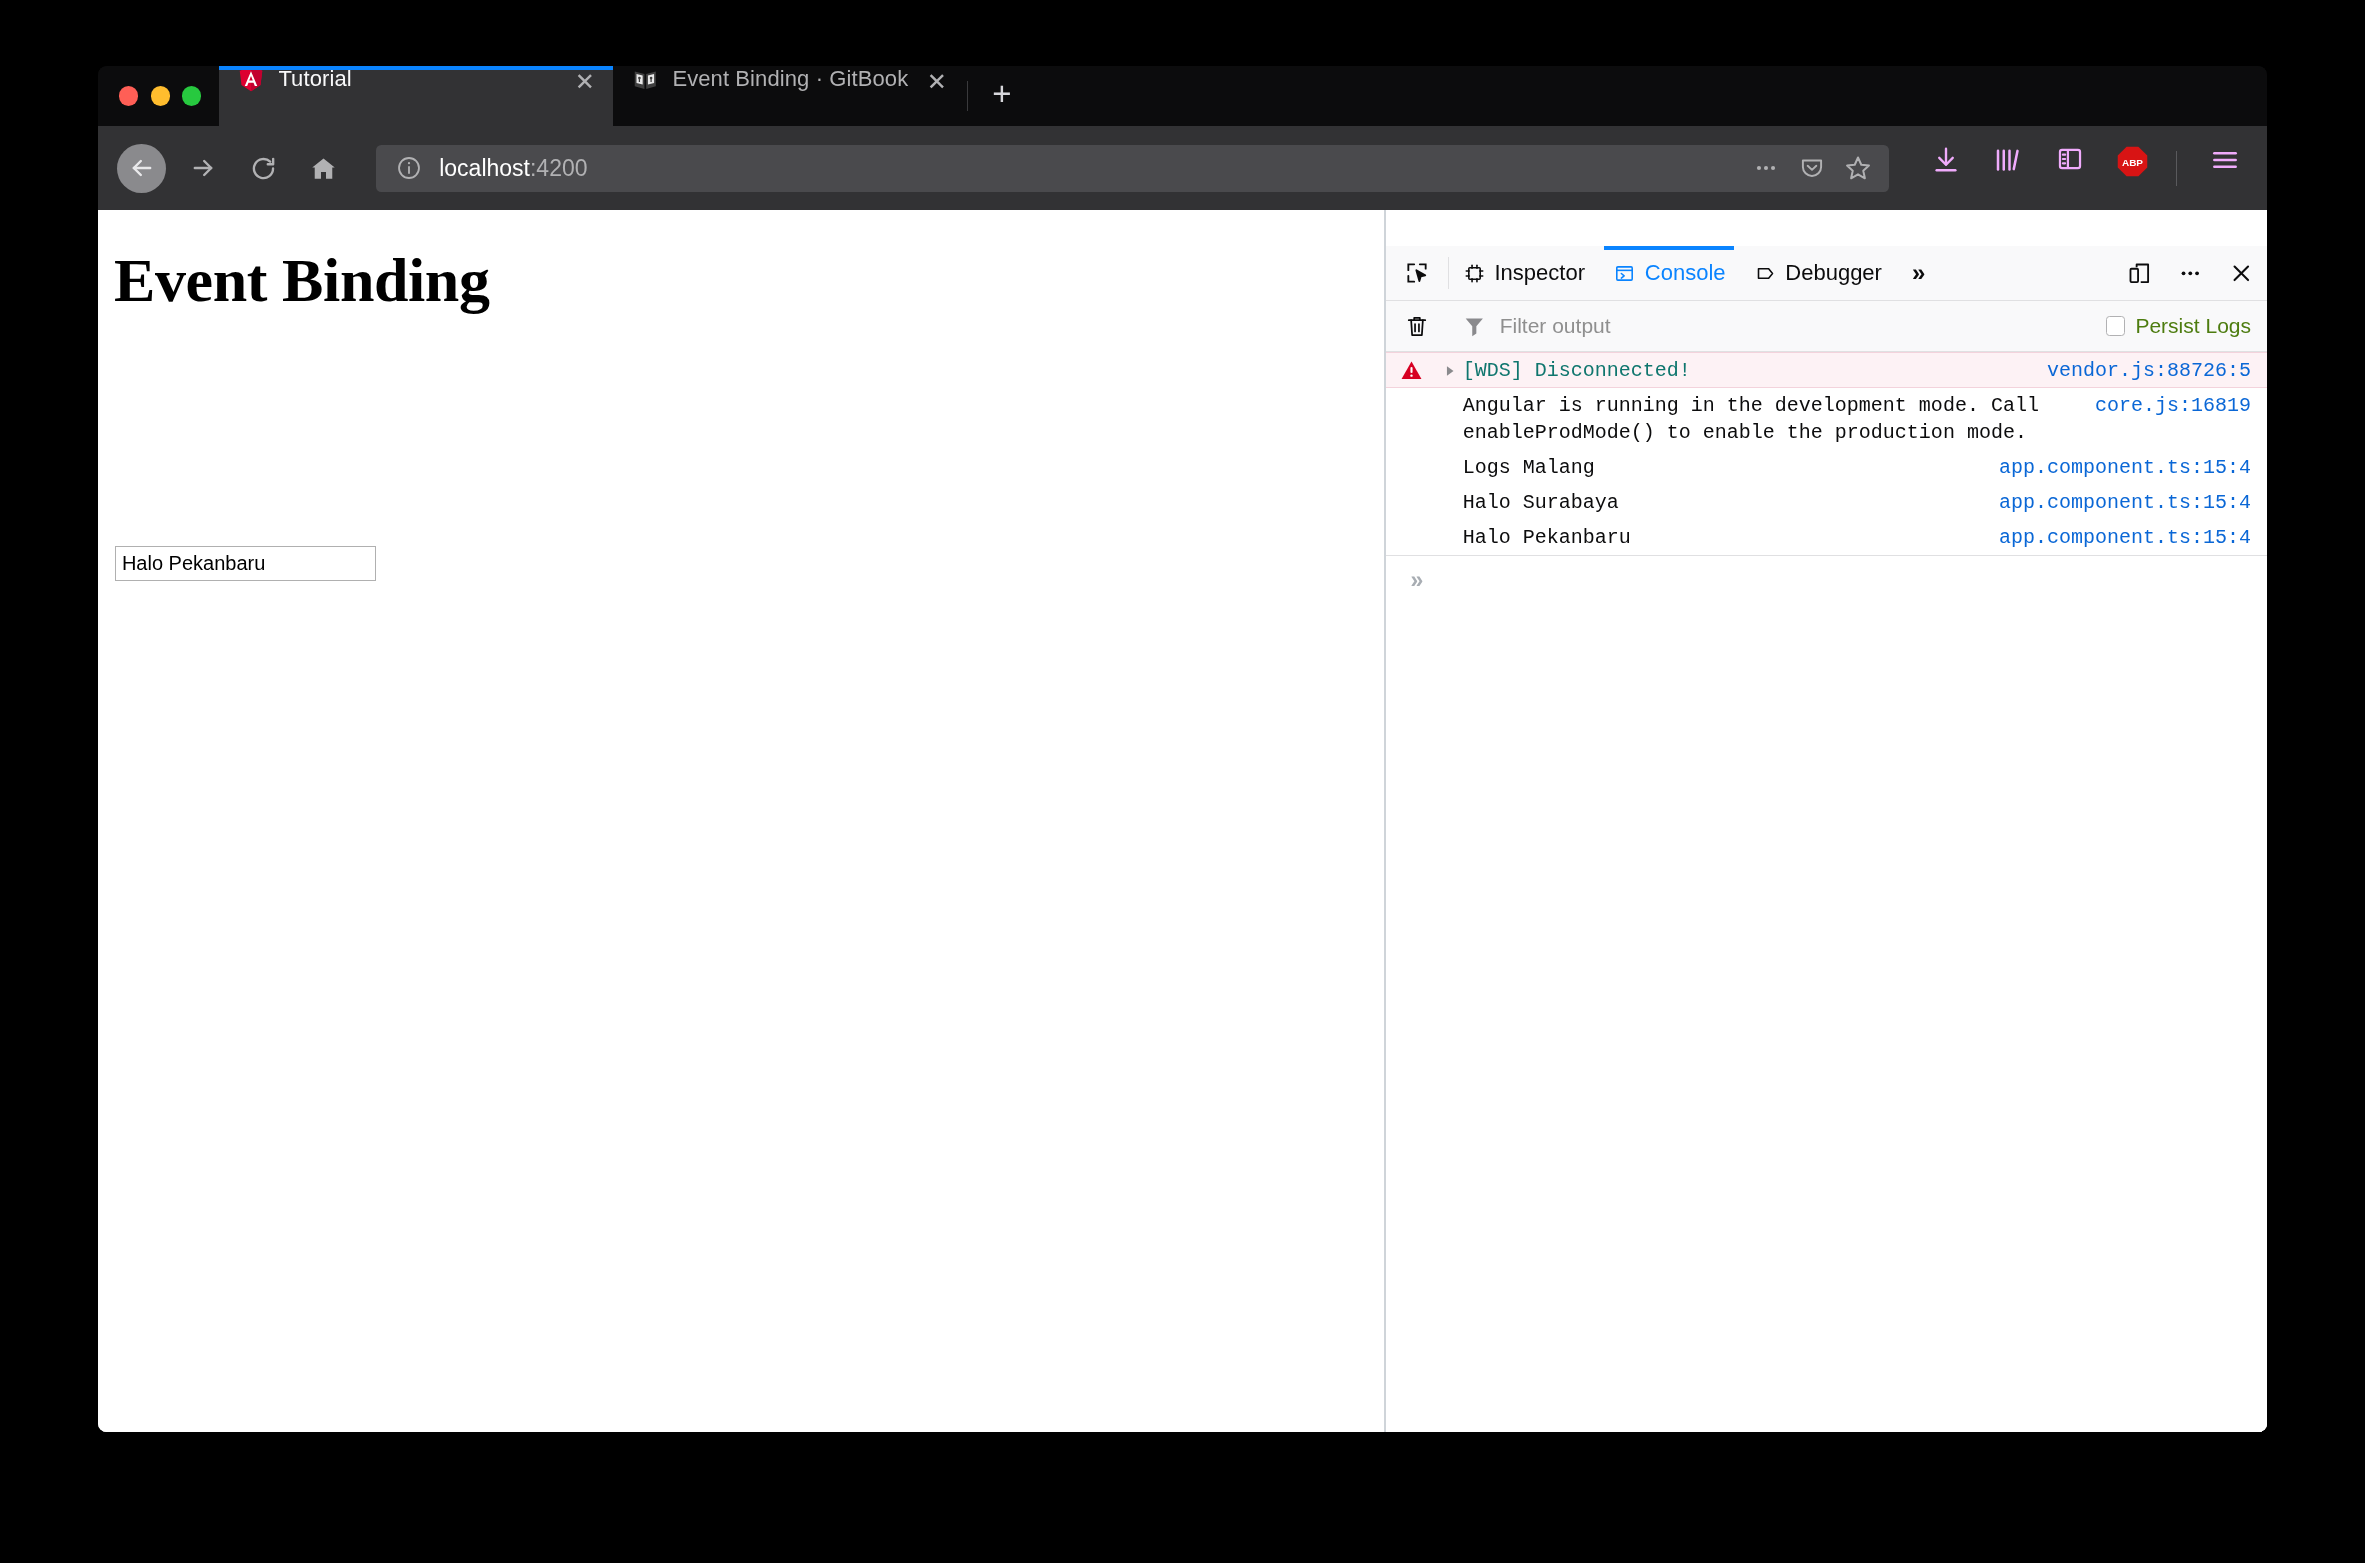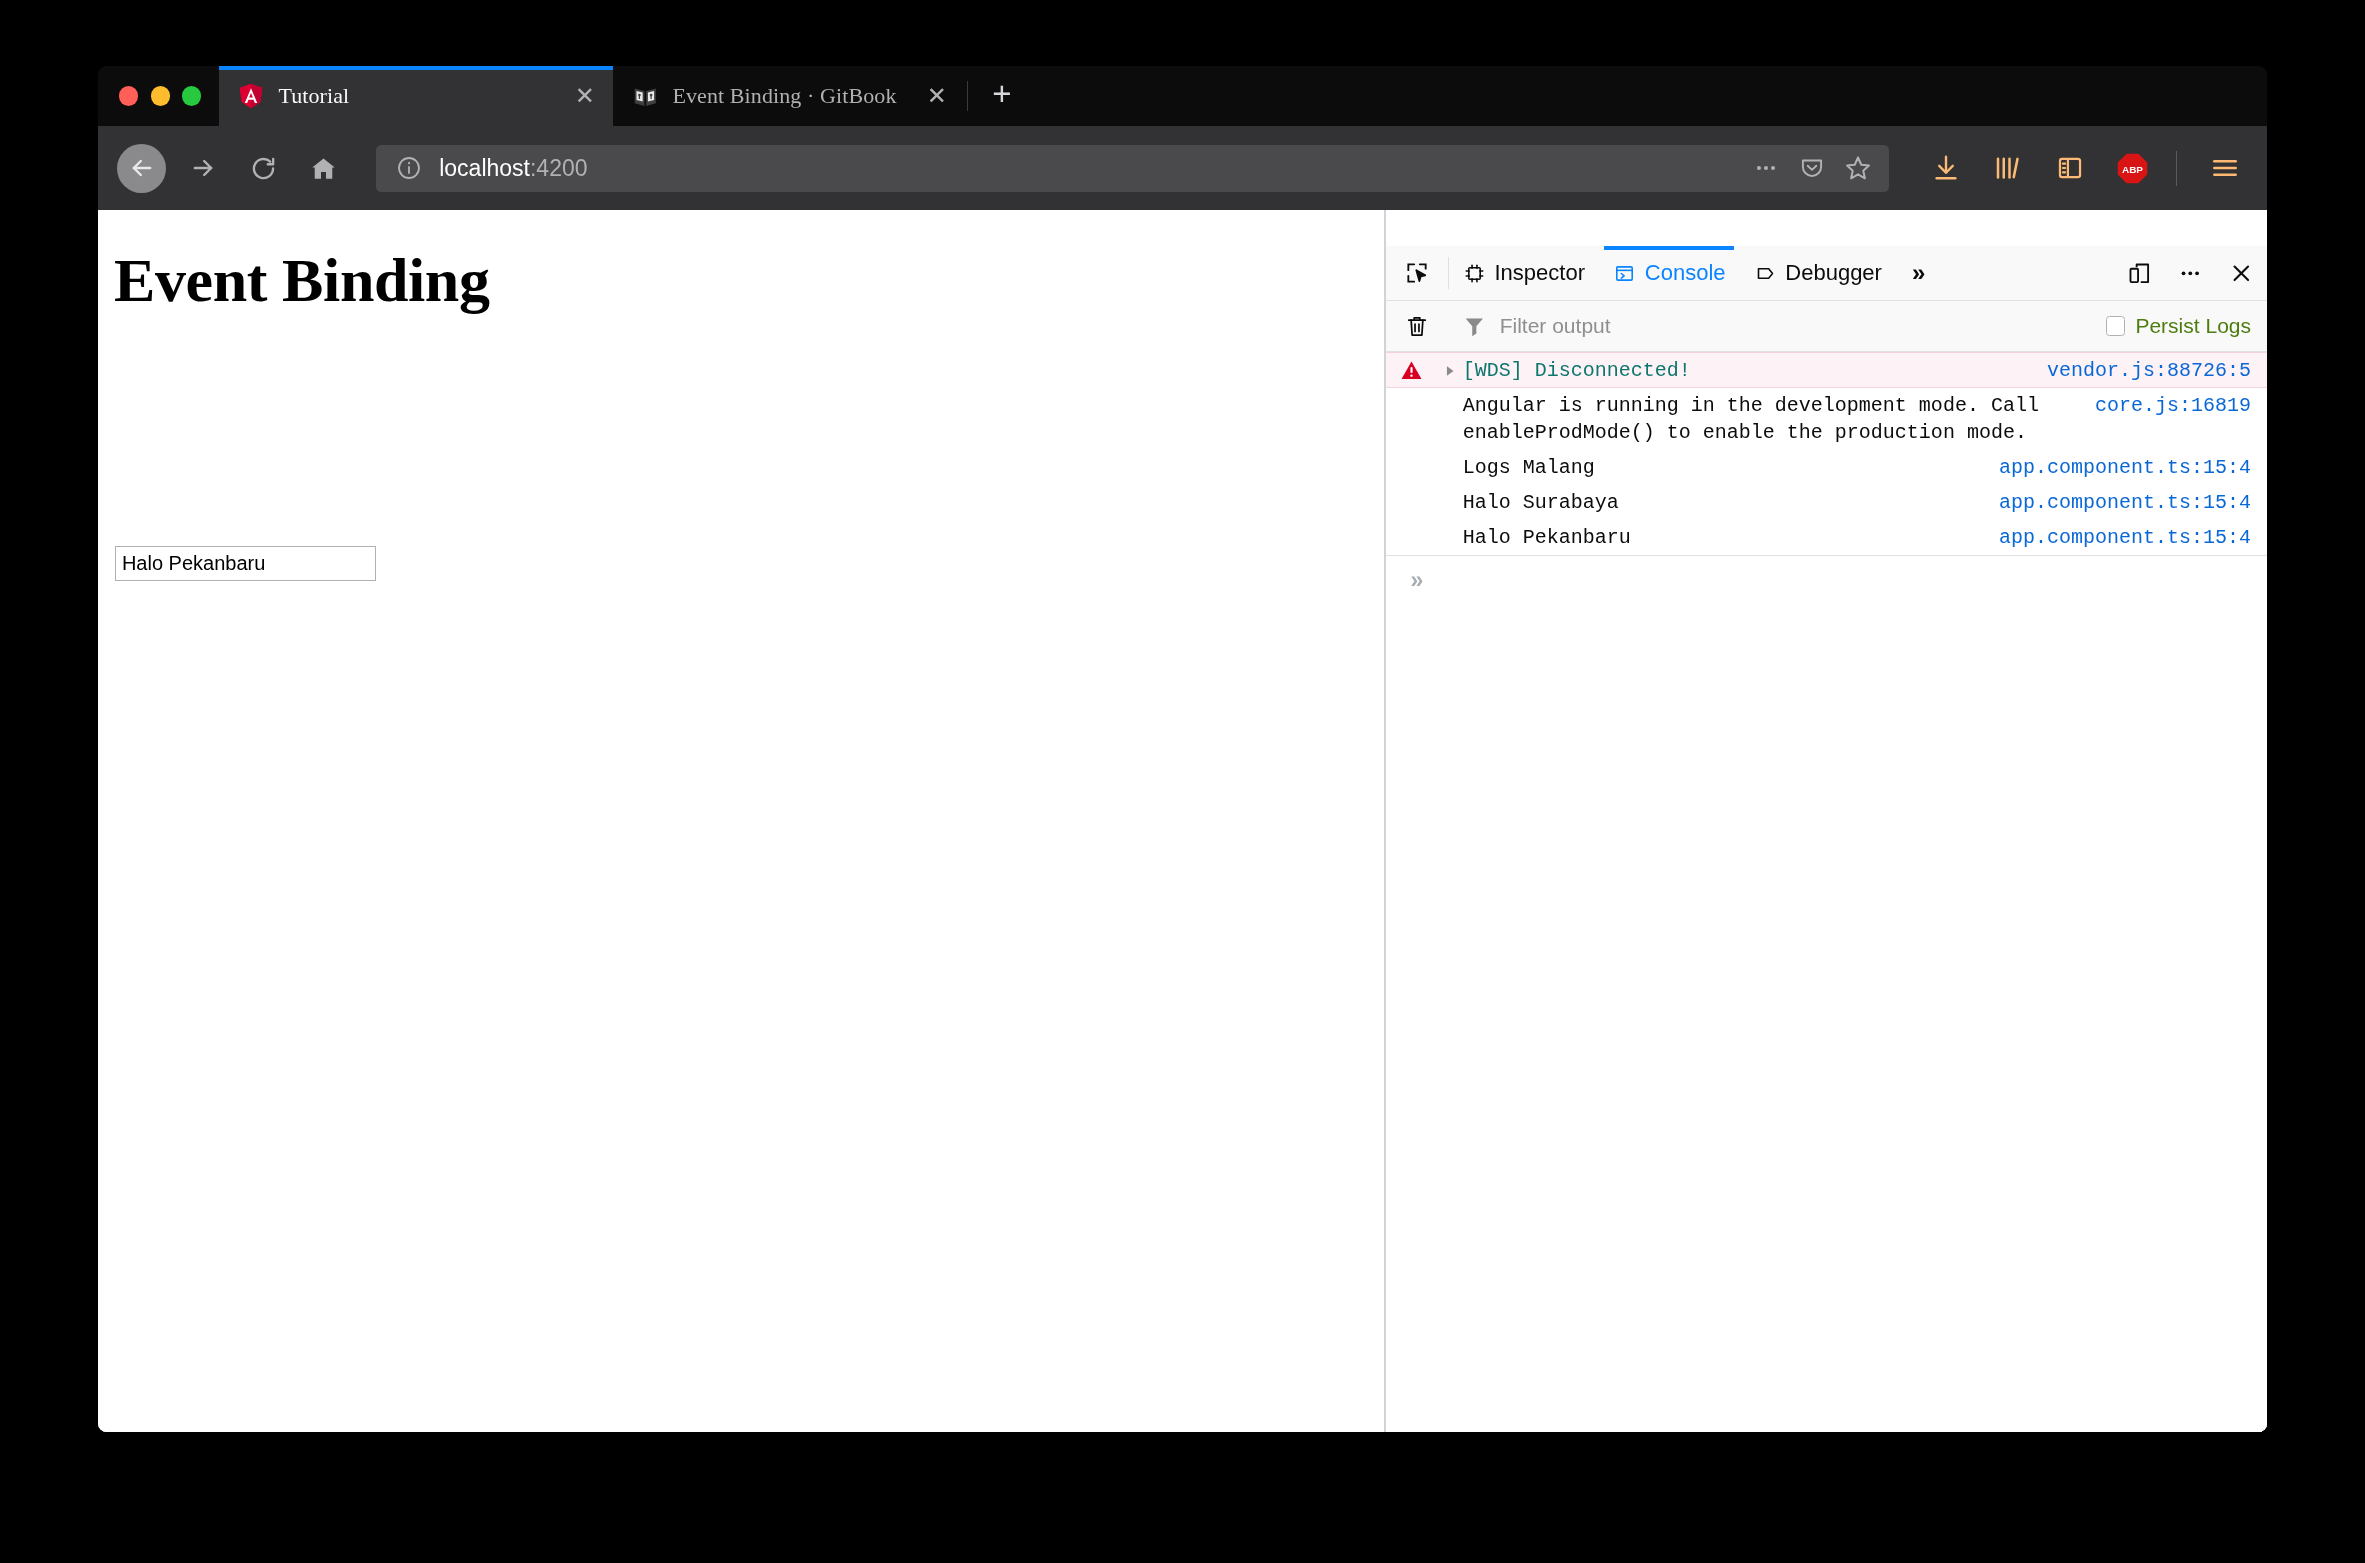--- a/index.html
+++ b/index.html
@@ -48,26 +48,24 @@
     border-radius: 50%;
     display: block;
   }
   .tl-red { background: #ff5f56; }
   .tl-yellow { background: #ffbd2e; }
   .tl-green { background: #27c93f; }
 
   .browser-tab {
     height: 60px;
     display: flex;
-    align-items: center;
     padding: 0 12.3px 0 19.3px;
     box-sizing: border-box;
     position: relative;
     min-width: 0;
-    font-family: Liberation Serif, serif;
   }
   .browser-tab.active {
     background: #323234;
     width: 394px;
   }
   .browser-tab.inactive {
     background: #0c0c0d;
     width: 352px;
   }
   .browser-tab.active::before {
@@ -177,22 +175,22 @@
   .url-action {
     width: 39px; height: 39px;
     display: flex; align-items: center; justify-content: center;
     color: #b1b1b3;
     margin-left: 7px;
     flex: 0 0 auto;
   }
 
   .toolbar-icon {
     width: 46px; height: 46px;
-    display: flex; align-items: center; justify-content: center;
-    color: #fdba74;
+    display: flex; justify-content: center;
+    color: #f0abfc;
     margin-left: 16px;
     flex: 0 0 auto;
   }
   #toolbar-divider {
     width: 0.9px; height: 35px;
     background: #5a5a5d;
     margin: 0 8.8px 0 21px;
     flex: 0 0 0.9px;
   }
   #abp-icon {

